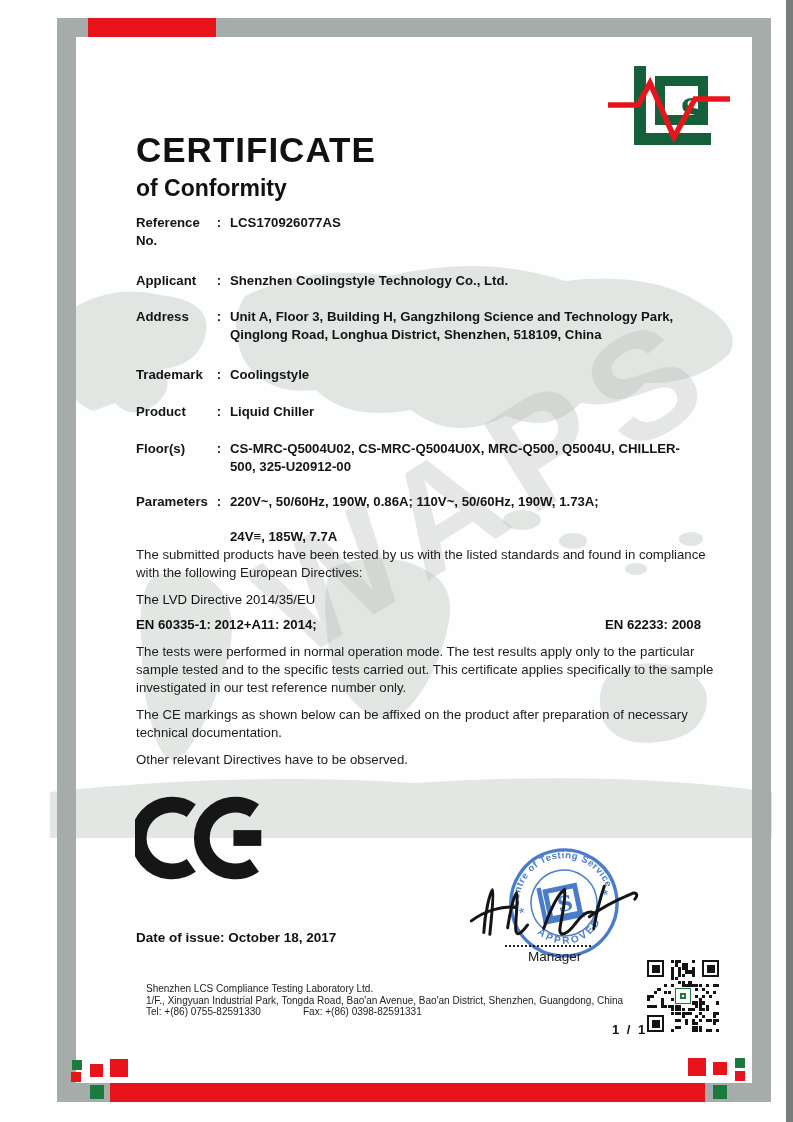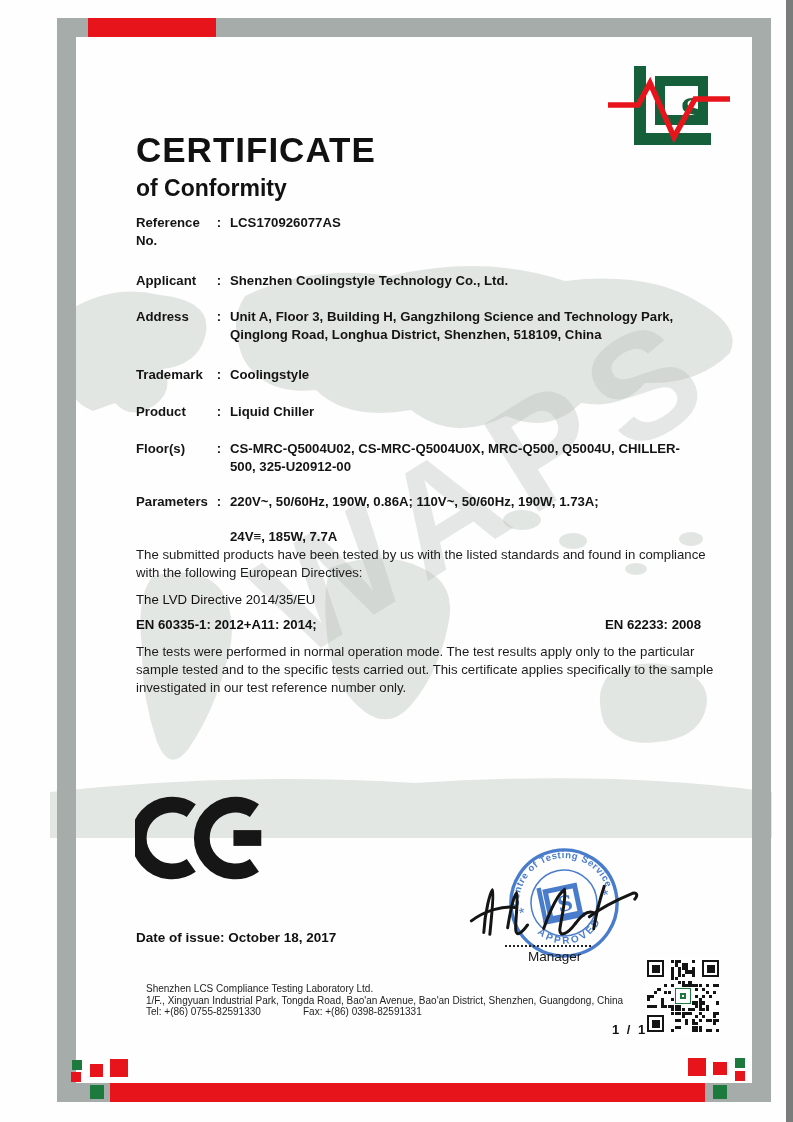--- a/index.html
+++ b/index.html
@@ -179,20 +179,22 @@
   </div>
 
   <div class="bodytext">
     <p>The submitted products have been tested by us with the listed standards and found in compliance with the following European Directives:</p>
     <div class="directive">The LVD Directive 2014/35/EU</div>
     <div class="en-row">
       <span>EN 60335-1: 2012+A11: 2014;</span>
       <span>EN 62233: 2008</span>
     </div>
     <p>The tests were performed in normal operation mode. The test results apply only to the particular sample tested and to the specific tests carried out. This certificate applies specifically to the sample investigated in our test reference number only.</p>
+    <p>The CE markings as shown below can be affixed on the product after preparation of necessary technical documentation.</p>
+    <p>Other relevant Directives have to be observed.</p>
   </div>
 
   <svg class="ce-svg" width="130" height="90" viewBox="0 0 140 90">
     <g fill="none" stroke="#161616" stroke-width="17">
       <path d="M 60.6 15.5 A 36 36 0 1 0 60.6 74.5"></path>
       <path d="M 128.6 15.5 A 36 36 0 1 0 128.6 74.5"></path>
       <path d="M 106 45 H 136"></path>
     </g>
   </svg>
 

